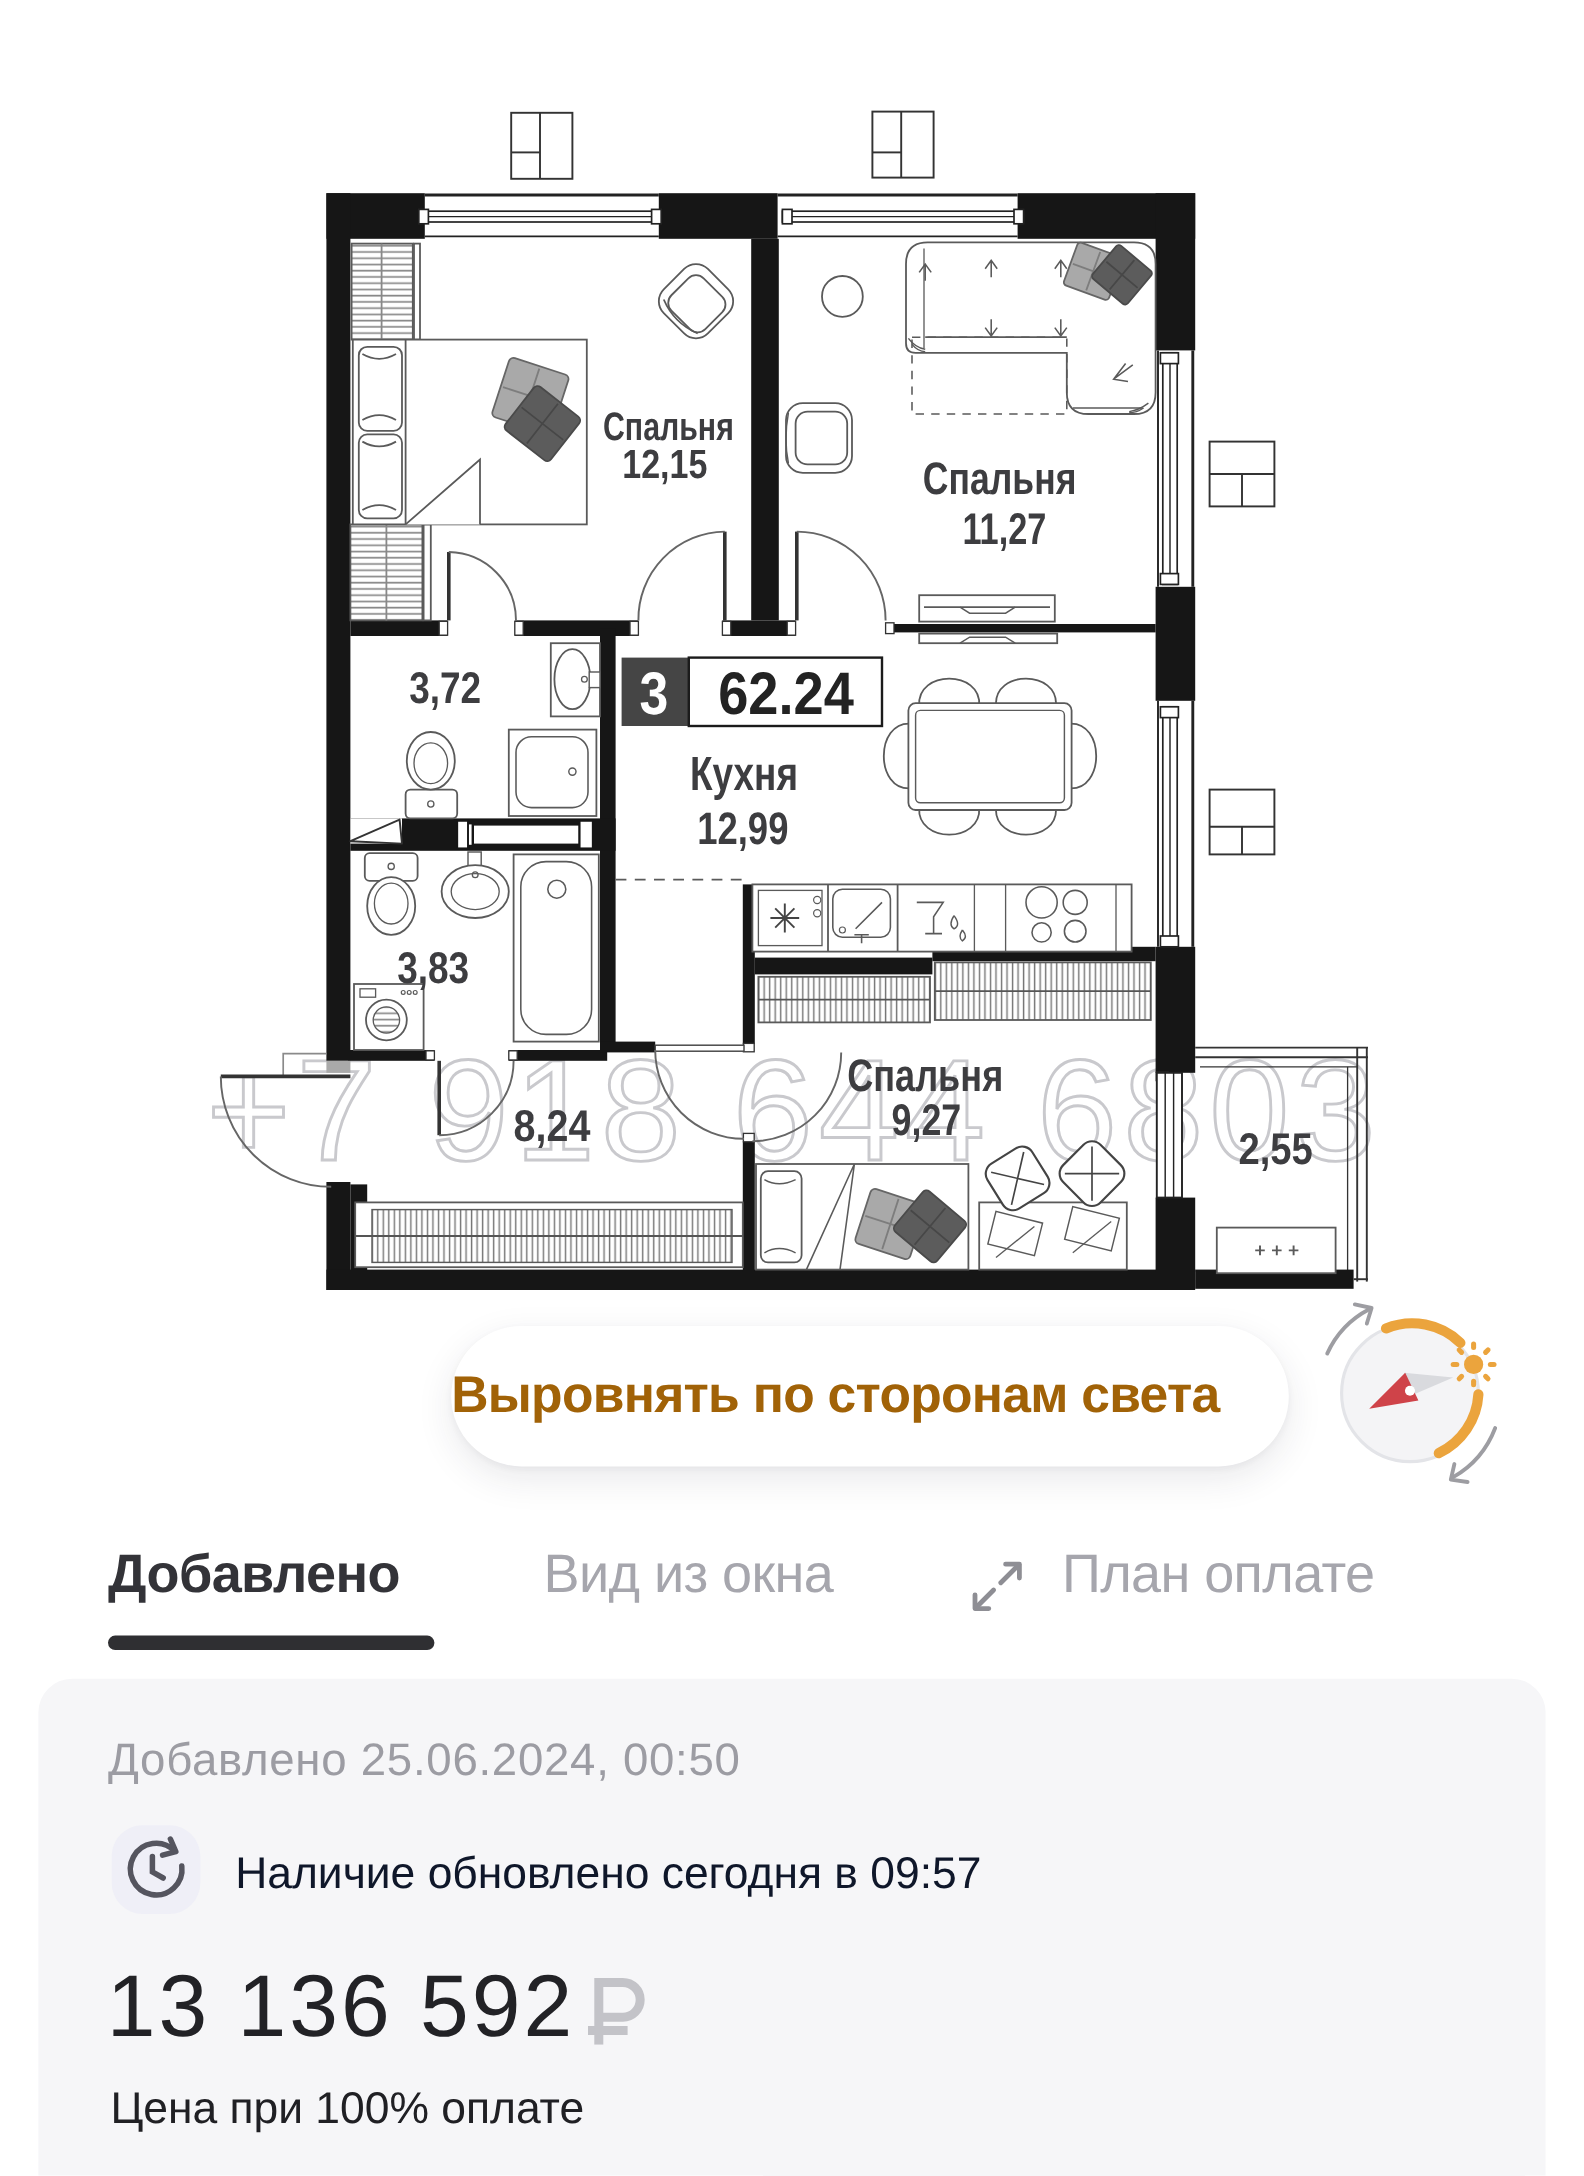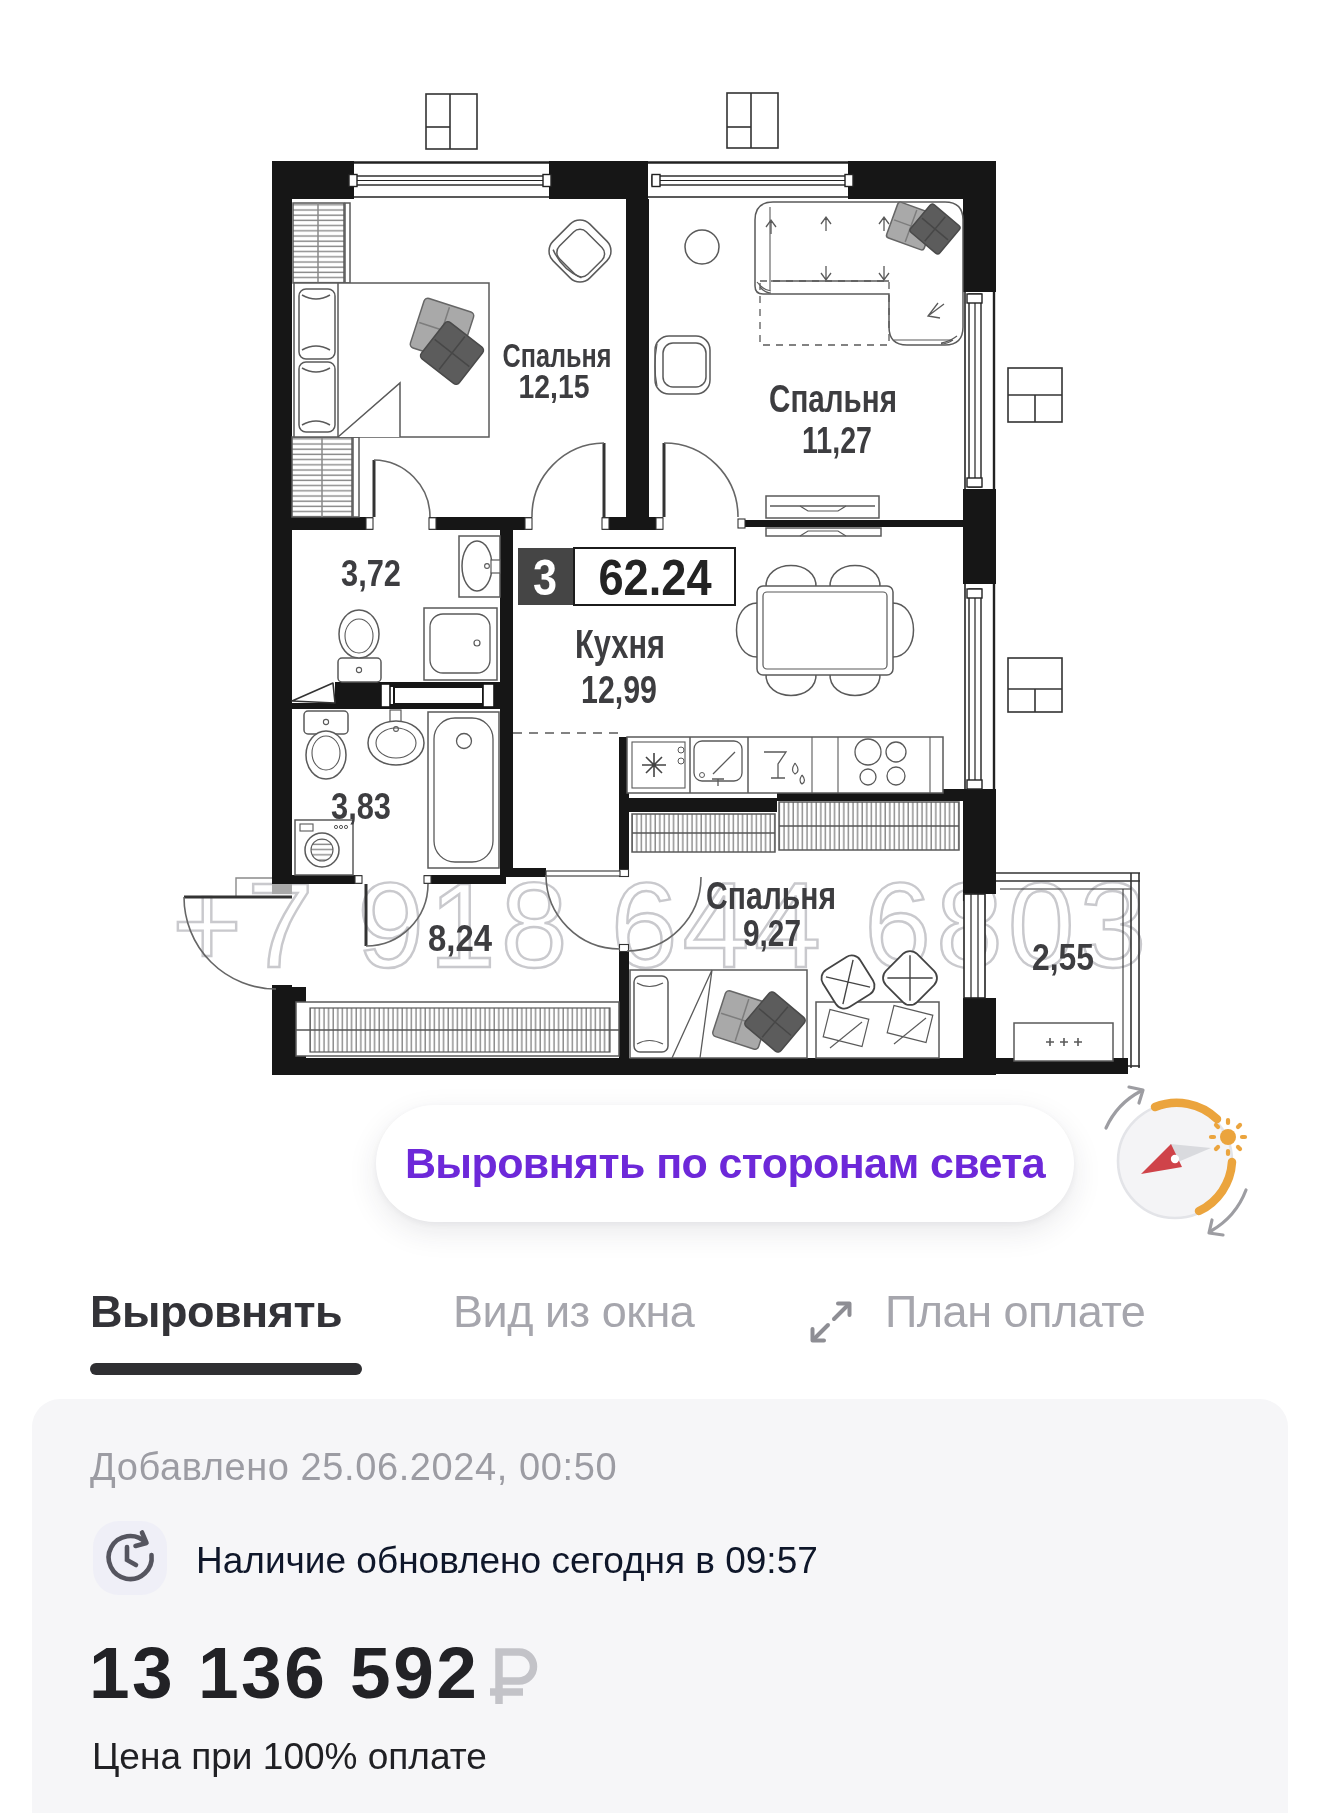--- a/index.html
+++ b/index.html
@@ -2,30 +2,30 @@
 <html lang="ru"><head>
 <meta charset="utf-8">
 <title>Планировка</title>
 <style>
   html,body{margin:0;padding:0;}
   body{width:1320px;height:1813px;overflow:hidden;background:#ffffff;
        font-family:"Liberation Sans", sans-serif;position:relative;}
   .abs{position:absolute;}
   #btn-align{left:376px;top:1105px;width:698px;height:117px;border-radius:60px;
     background:#ffffff;box-shadow:0 10px 30px rgba(40,40,60,.10), 0 2px 6px rgba(40,40,60,.05);
-    text-align:center;line-height:117px;font-size:43px;font-weight:700;color:#6d28d9;letter-spacing:-0.6px;}
+    text-align:left;line-height:117px;font-size:43px;font-weight:700;color:#a16207;letter-spacing:-0.6px;}
   #tabs{left:0;top:1280px;width:1320px;height:110px;}
   .tab-active{position:absolute;left:90px;top:6px;font-size:45px;font-weight:700;color:#333338;letter-spacing:-.5px;}
   .tab-underline{position:absolute;left:90px;top:83px;width:272px;height:12px;background:#2f2f32;border-radius:7px;}
   .tab-gray{position:absolute;top:6px;font-size:45px;font-weight:400;color:#a6a6ad;letter-spacing:-.5px;}
   #card{left:32px;top:1399px;width:1256px;height:460px;background:#f6f6f8;border-radius:28px;}
   #added{position:absolute;left:58px;top:47px;font-size:38px;letter-spacing:0.6px;color:#9c9ca3;}
   #clockbox{position:absolute;left:61px;top:122px;width:74px;height:74px;border-radius:26px;background:#efeff7;}
   #avail{position:absolute;left:164px;top:141px;font-size:37px;font-weight:400;color:#0f172a;}
-  #price{position:absolute;left:57px;top:232px;font-size:73px;font-weight:700;color:#222226;letter-spacing:2.5px;}
+  #price{position:absolute;left:57px;top:232px;font-size:73px;font-weight:400;color:#222226;letter-spacing:2.5px;}
   #price-note{position:absolute;left:60px;top:337px;font-size:37px;font-weight:400;color:#202024;}
 </style>
 </head>
 <body>
 
 <svg class="abs" style="left:0;top:0" width="1320" height="1100" viewBox="0 0 1320 1100">
 <defs>
   <pattern id="hatchH" width="10" height="5.2" patternUnits="userSpaceOnUse">
     <rect width="10" height="5.2" fill="#ffffff"></rect>
     <line x1="0" y1="2" x2="10" y2="2" stroke="#888" stroke-width="1.4"></line>
@@ -543,21 +543,21 @@
 <polygon points="80,64 121,68 88,82" fill="#d9dade"></polygon>
 
 <polygon points="51,94 81,64 92,87" fill="#cf4349"></polygon>
 
 <circle cx="85" cy="79" r="4.2" fill="#ffffff"></circle>
 </g>
 </svg>
 
 <div id="tabs" class="abs">
 
-  <div class="tab-active">Выровнять</div>
+  <div class="tab-active">Добавлено</div>
   <div class="tab-underline"></div>
 
   <div class="tab-gray" style="left:453px">Вид из окна</div>
 
   <svg class="abs" style="left:805px;top:16px" width="52" height="52" viewBox="0 0 52 52">
     <g stroke="#8e8e94" stroke-width="4" fill="none" stroke-linecap="round" stroke-linejoin="round">
       <path d="M29 23 L44 8"></path>
         <path d="M33 7.5 H44.5 V19"></path>
       <path d="M23 29 L8 44"></path>
         <path d="M19 44.5 H7.5 V33"></path>

